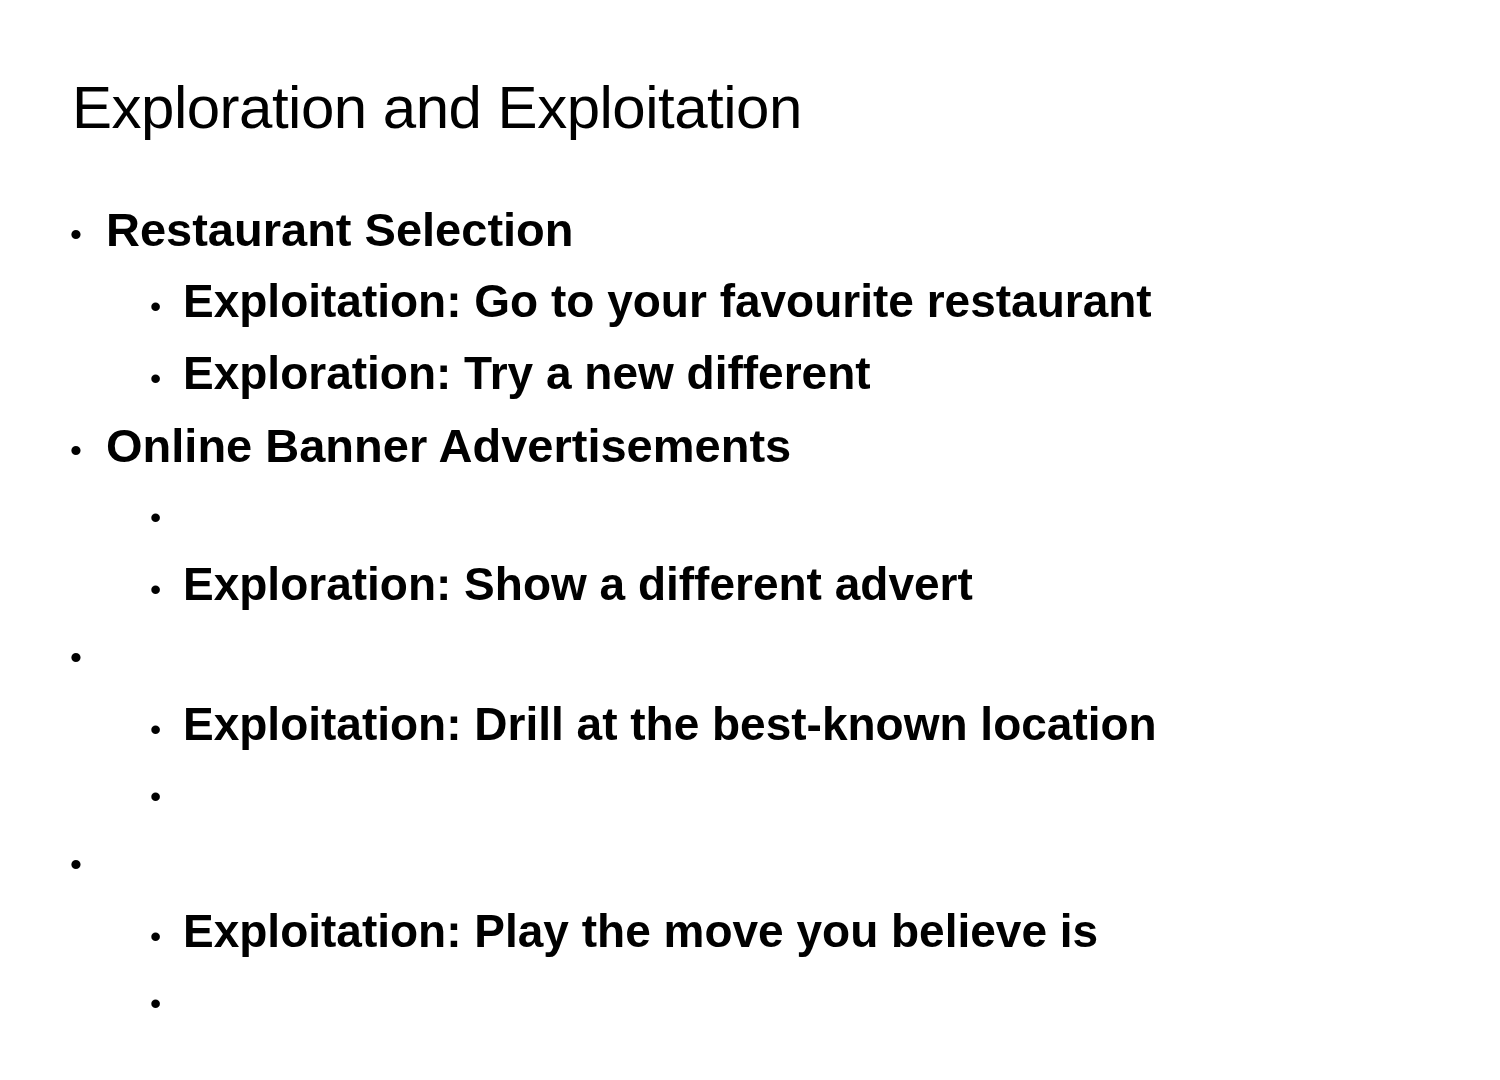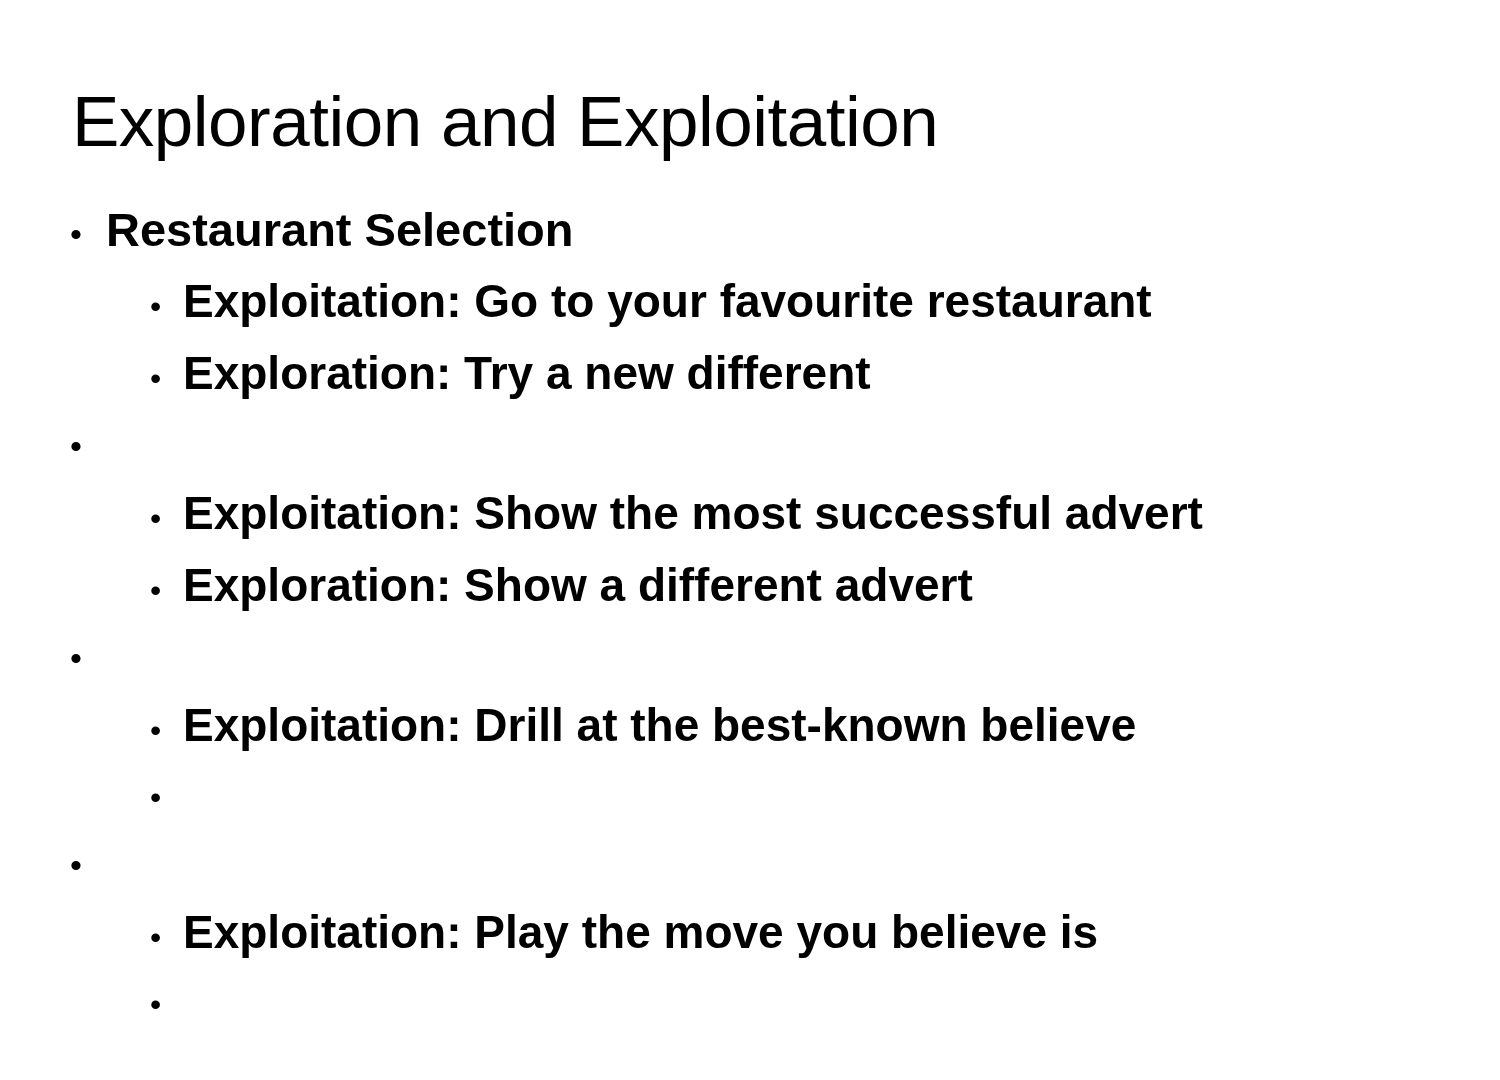--- a/index.html
+++ b/index.html
@@ -21,21 +21,21 @@
     height: 1080px;
     background: #ffffff;
     box-sizing: border-box;
   }
 
   .slide-title {
     position: absolute;
     left: 72px;
     top: 38px;
     width: 1380px;
-    font-size: 71px;
+    font-size: 60px;
     line-height: 1.0;
     font-weight: 300;
     letter-spacing: -0.5px;
     color: #000000;
     white-space: nowrap;
   }
 
   .body-content {
     position: absolute;
     left: 0;
@@ -108,38 +108,38 @@
       </div>
       <div class="bullet-line level-2">
         <span class="bullet-marker">•</span>
         <span class="bullet-text">Exploration: Try a new different</span>
       </div>
     </div>
 
     <div class="bullet-group">
       <div class="bullet-line level-1">
         <span class="bullet-marker">•</span>
+        <span class="bullet-text">Online Banner Advertisements</span>
       </div>
       <div class="bullet-line level-2">
         <span class="bullet-marker">•</span>
-        <span class="bullet-text">Exploitation: Show the most successful advert</span>
       </div>
       <div class="bullet-line level-2">
         <span class="bullet-marker">•</span>
         <span class="bullet-text">Exploration: Show a different advert</span>
       </div>
     </div>
 
     <div class="bullet-group">
       <div class="bullet-line level-1">
         <span class="bullet-marker">•</span>
       </div>
       <div class="bullet-line level-2">
         <span class="bullet-marker">•</span>
-        <span class="bullet-text">Exploitation: Drill at the best-known believe</span>
+        <span class="bullet-text">Exploitation: Drill at the best-known location</span>
       </div>
       <div class="bullet-line level-2">
         <span class="bullet-marker">•</span>
       </div>
     </div>
 
     <div class="bullet-group">
       <div class="bullet-line level-1">
         <span class="bullet-marker">•</span>
       </div>

